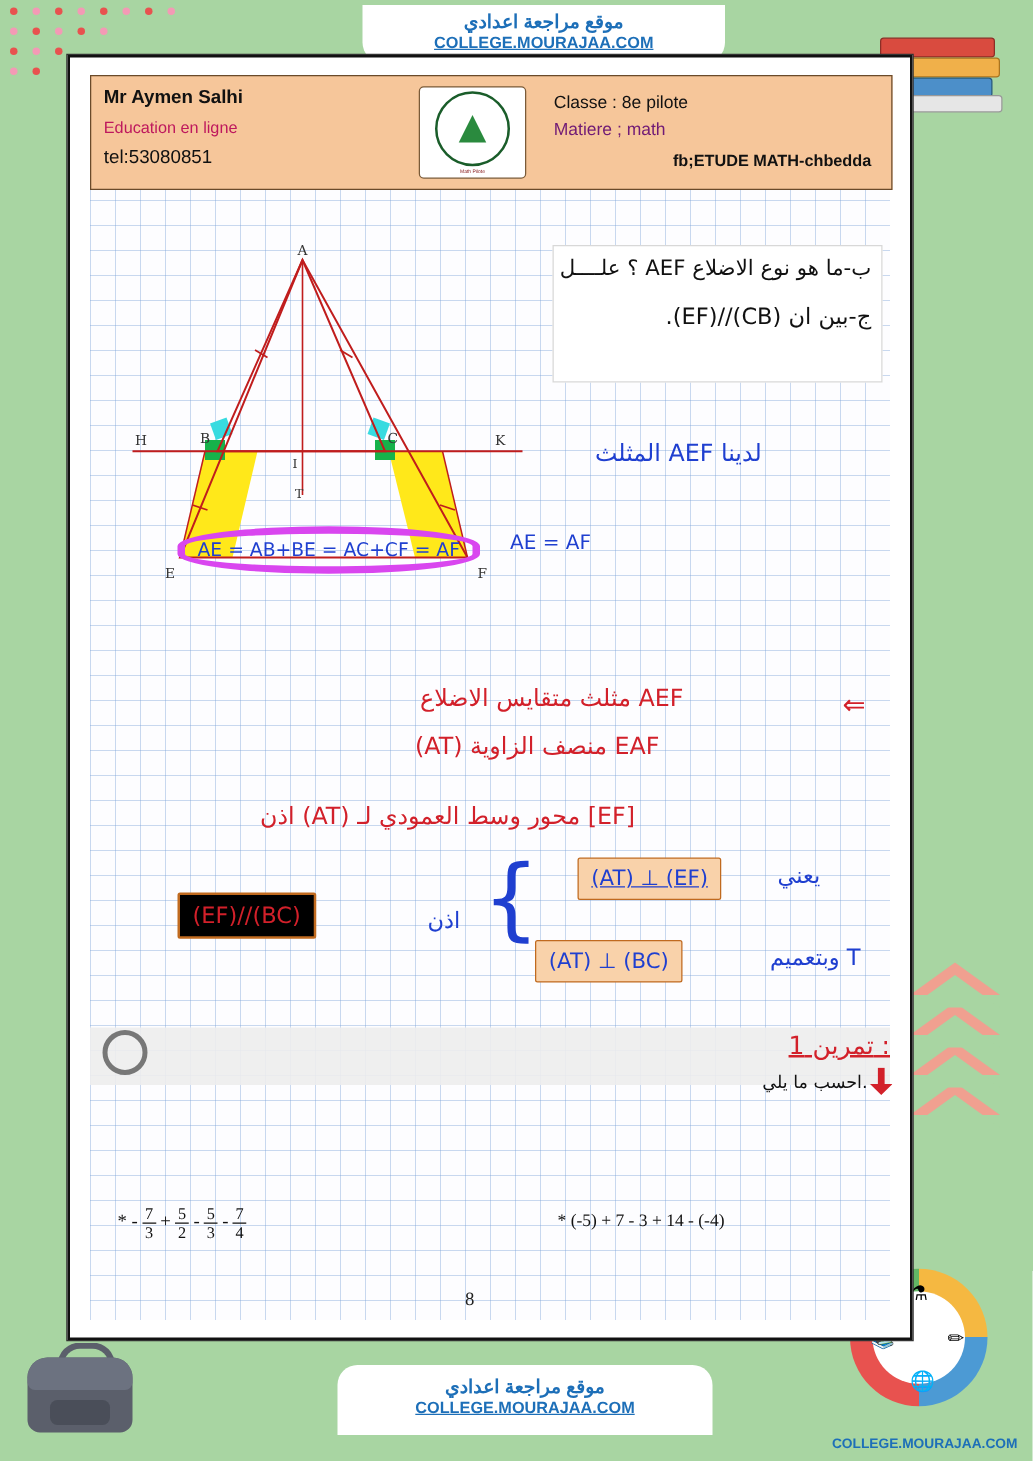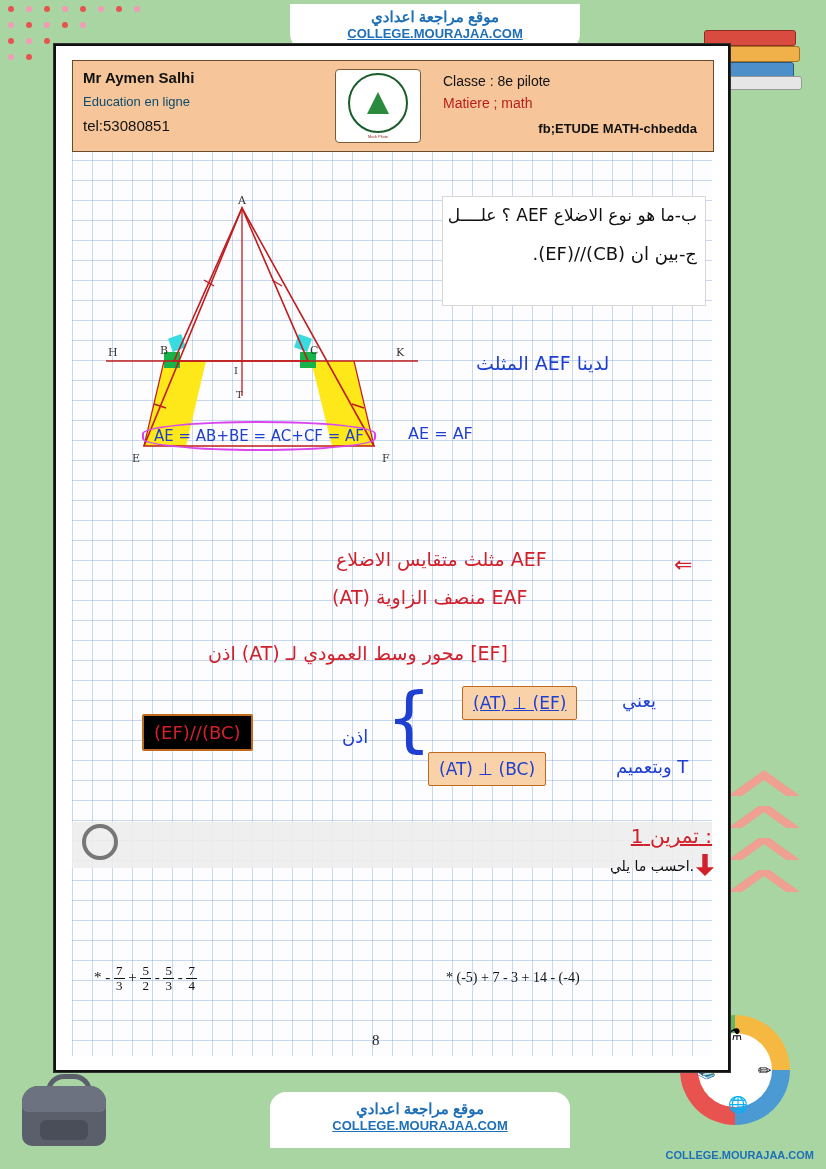--- a/index.html
+++ b/index.html
@@ -81,31 +81,31 @@
       linear-gradient(to bottom, rgba(120,160,215,.40) 1px, transparent 1px) 0 0/20px 20px,
       #fdfdff;
   }
   .pagenum{position:absolute;left:316px;top:986px;font-size:15px;color:#222;font-family:"Liberation Serif",serif;}
 
   
   .hdr{position:absolute;left:16px;top:14px;width:640px;height:90px;background:#f6c69a;border:1px solid #6a4a2a;display:flex;}
   .hdr .cell{box-sizing:border-box;}
   .hdr .left{width:250px;padding:8px 10px;}
   .hdr .left .n1{font-size:15px;font-weight:bold;color:#111;}
-  .hdr .left .n2{font-size:13px;color:#0c4a6e;margin-top:8px;}
+  .hdr .left .n2{font-size:13px;color:#be185d;margin-top:8px;}
   .hdr .left .n3{font-size:15px;color:#111;margin-top:8px;}
   .hdr .mid{width:110px;display:flex;align-items:center;justify-content:center;}
   .logo{width:84px;height:72px;background:#fff;border:1px solid #7a5b39;border-radius:4px;
         display:flex;align-items:center;justify-content:center;flex-direction:column;}
   .logo .ring{width:56px;height:56px;border-radius:50%;border:2px solid #1a5d2a;display:flex;align-items:center;justify-content:center;}
   .logo .ring .tree{width:0;height:0;border-left:11px solid transparent;border-right:11px solid transparent;border-bottom:22px solid #2a8a3e;}
   .logo .cap{font-size:4px;color:#8a1f1f;margin-top:1px;}
   .hdr .right{flex:1;padding:12px 10px;}
   .hdr .right .r1{font-size:14px;color:#111;}
-  .hdr .right .r2{font-size:14px;color:#b91c1c;margin-top:6px;}
+  .hdr .right .r2{font-size:14px;color:#701a75;margin-top:6px;}
   .hdr .right .r3{font-size:13px;font-weight:bold;color:#111;margin-top:10px;text-align:right;padding-right:6px;}
 
   
   .figure{position:absolute;left:40px;top:130px;width:330px;height:330px;}
 
   
   .qbox{position:absolute;left:386px;top:150px;width:262px;height:108px;background:#fff;border:1px solid #d8d8d8;}
   .qbox .q1{position:absolute;right:8px;top:8px;font-size:17px;color:#111;direction:rtl;font-family:"DejaVu Sans",sans-serif;}
   .qbox .q2{position:absolute;right:8px;top:46px;font-size:18px;color:#111;direction:rtl;font-family:"DejaVu Sans",sans-serif;}
 
@@ -264,21 +264,21 @@
     </svg>
   </div>
 
   <div class="qbox">
     <div class="q1">ب-ما هو نوع الاضلاع AEF ؟ علــــل</div>
     <div class="q2">ج-بين ان (CB)//(EF).</div>
   </div>
 
   <div class="hw blue" style="left:420px;top:306px;font-size:19px;">المثلث AEF لدينا</div>
 
-  <div class="hw blue" style="left:86px;top:375px;font-size:15px;border:2px solid #d946ef;border-radius:60%/50%;padding:4px 10px;">AE = AB+BE = AC+CF = AF</div>
+  <div class="hw blue" style="left:86px;top:375px;font-size:15px;border:6px solid #d946ef;border-radius:60%/50%;padding:4px 10px;">AE = AB+BE = AC+CF = AF</div>
   <div class="hw blue" style="left:352px;top:378px;font-size:16px;">AE = AF</div>
 
 
   <div class="hw red" style="left:280px;top:502px;font-size:19px;">مثلث متقايس الاضلاع AEF</div>
   <div class="hw red" style="left:276px;top:540px;font-size:19px;">(AT) منصف الزاوية EAF</div>
   <div class="hw red" style="left:618px;top:506px;font-size:22px;">⇐</div>
 
   <div class="hw red" style="left:152px;top:596px;font-size:19px;">اذن (AT) محور وسط العمودي لـ [EF]</div>
 
   <div class="hw blue boxr" style="left:406px;top:640px;font-size:17px;text-decoration:underline;">(AT) ⊥ (EF)</div>

